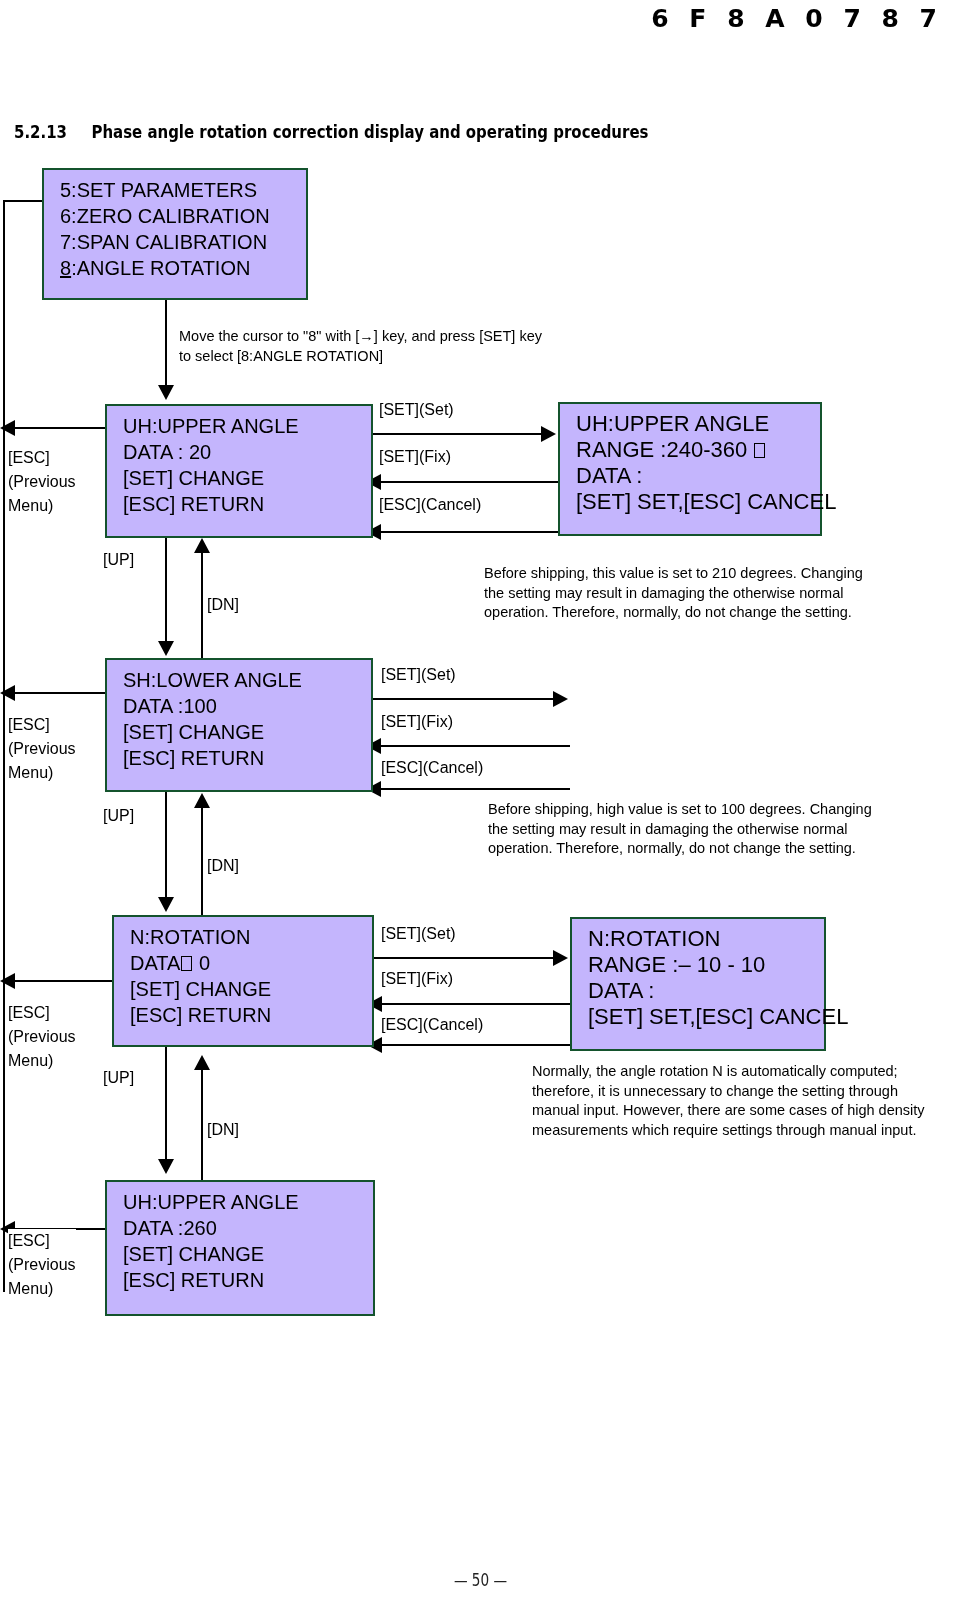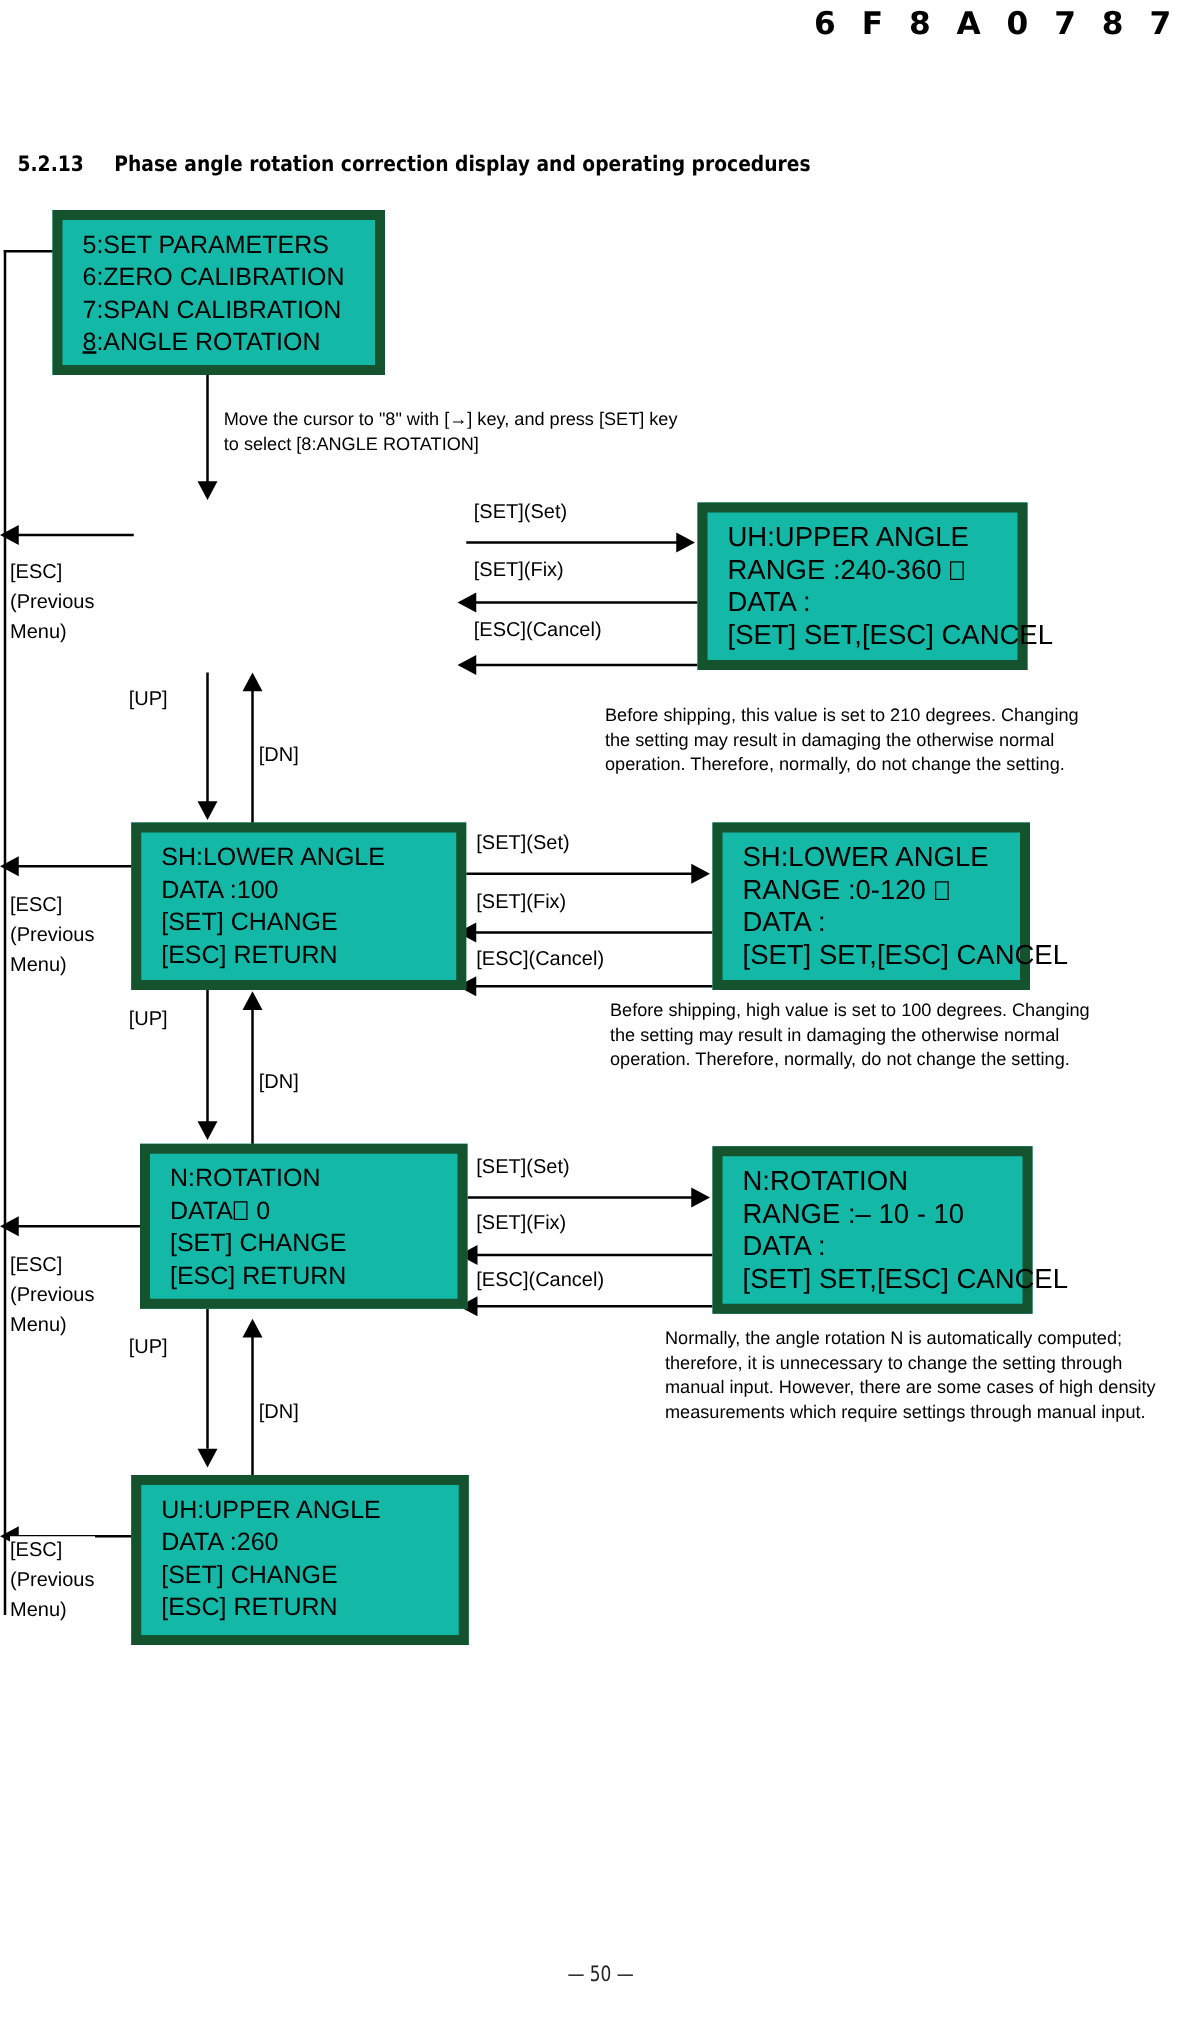--- a/index.html
+++ b/index.html
@@ -42,22 +42,22 @@
     white-space: nowrap;
     transform: scaleX(0.88);
     transform-origin: left top;
   }
   .sec-heading .num { display: inline-block; width: 88px; }
 
   
   .lcd {
     position: absolute;
     box-sizing: border-box;
-    border: 8px solid #14532d;
-    background: #14b8a6;
+    border: 2px solid #14532d;
+    background: #c4b5fd;
     z-index: 6;
   }
   .lcd .lines {
     position: absolute;
     left: 16px;
     top: 7px;
     font-size: 20px;
     line-height: 26px;
     white-space: pre;
   }
@@ -142,20 +142,26 @@
   </div>
 
   <div class="ln vln" style="left:165px; top:300px; height:92px;"></div>
   <div class="arw arw-d" style="left:158px; top:385px;"></div>
   <div class="note" style="left:179px; top:327px; width:430px;">Move the cursor to "8" with [→] key, and press [SET] key
 to select [8:ANGLE ROTATION]</div>
 
   <div class="ln vln" style="left:3px; top:200px; height:1092px;"></div>
   <div class="ln hln" style="left:3px; top:200px; width:40px;"></div>
 
+  <div class="lcd" style="left:105px; top:404px; width:268px; height:134px;">
+    <div class="lines"><span>UH:UPPER ANGLE</span>
+<span>DATA : 20</span>
+<span>[SET] CHANGE</span>
+<span>[ESC] RETURN</span></div>
+  </div>
 
   <div class="lcd" style="left:558px; top:402px; width:264px; height:134px;">
     <div class="lines sm"><span>UH:UPPER ANGLE</span>
 <span>RANGE :240-360 </span><span class="tofu"></span>
 <span>DATA :</span>
 <span>[SET] SET,[ESC] CANCEL</span></div>
   </div>
 
   <div class="ln hln" style="left:373px; top:433px; width:170px;"></div>
   <div class="arw arw-r" style="left:541px; top:426px;"></div>
@@ -187,26 +193,20 @@
   <div class="arw arw-u" style="left:194px; top:538px;"></div>
   <div class="lbl" style="left:207px; top:594px;">[DN]</div>
 
   <div class="lcd" style="left:105px; top:658px; width:268px; height:134px;">
     <div class="lines"><span>SH:LOWER ANGLE</span>
 <span>DATA :100</span>
 <span>[SET] CHANGE</span>
 <span>[ESC] RETURN</span></div>
   </div>
 
-  <div class="lcd" style="left:570px; top:658px; width:254px; height:134px;">
-    <div class="lines sm"><span>SH:LOWER ANGLE</span>
-<span>RANGE :0-120 </span><span class="tofu"></span>
-<span>DATA :</span>
-<span>[SET] SET,[ESC] CANCEL</span></div>
-  </div>
 
   <div class="ln hln" style="left:373px; top:698px; width:182px;"></div>
   <div class="arw arw-r" style="left:553px; top:691px;"></div>
   <div class="lbl" style="left:381px; top:664px;">[SET](Set)</div>
 
   <div class="ln hln" style="left:373px; top:745px; width:197px;"></div>
   <div class="arw arw-l" style="left:366px; top:738px;"></div>
   <div class="lbl" style="left:381px; top:711px;">[SET](Fix)</div>
 
   <div class="ln hln" style="left:373px; top:788px; width:197px;"></div>

